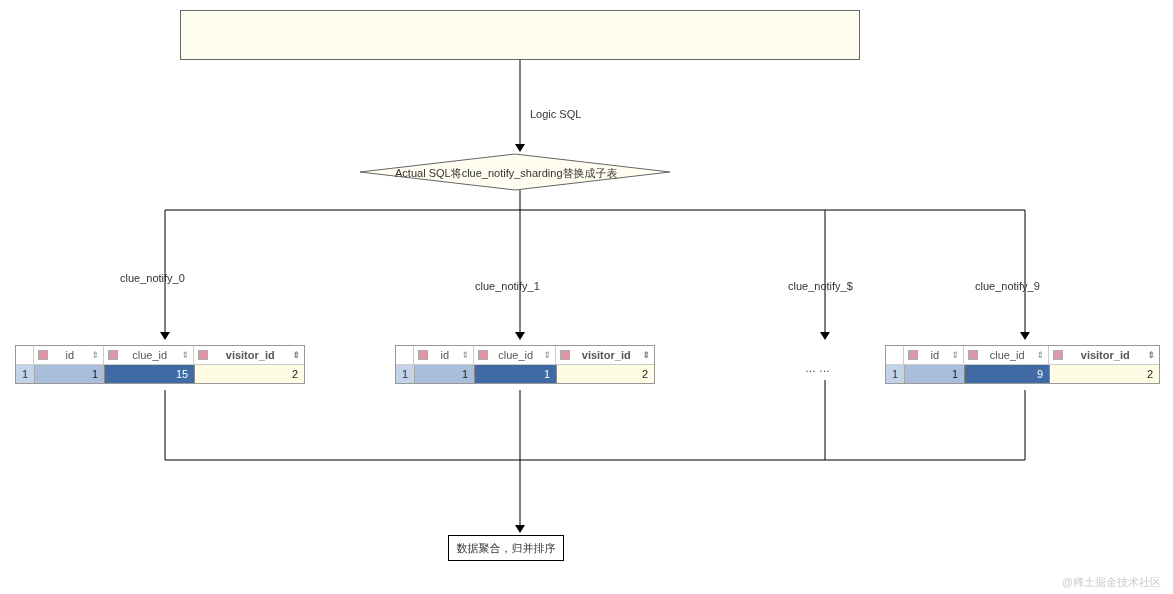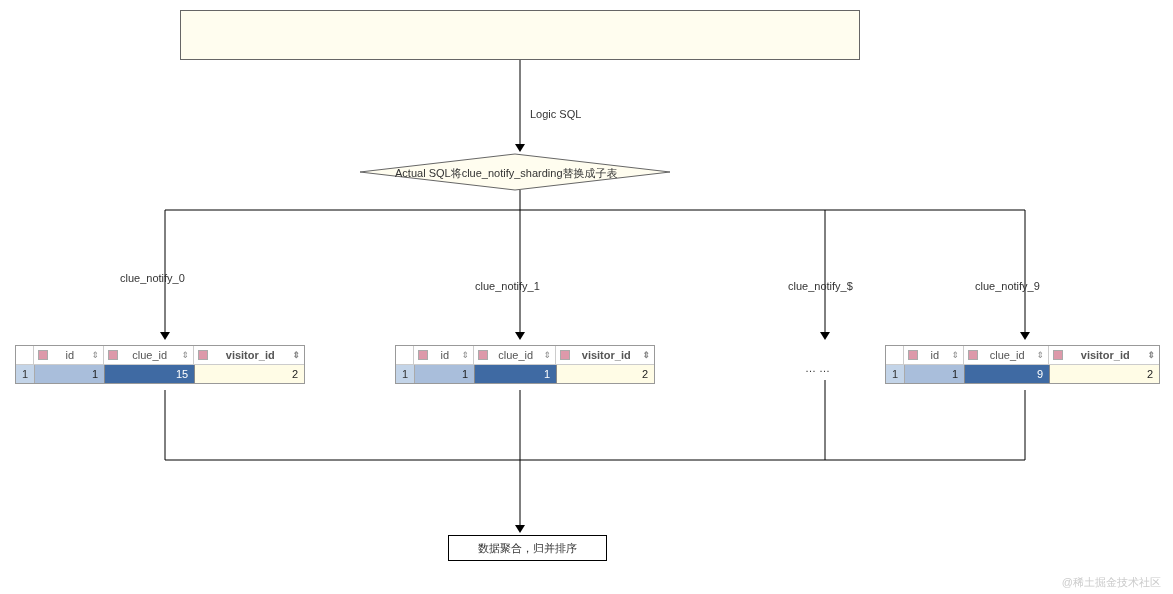--- a/index.html
+++ b/index.html
@@ -11,21 +11,21 @@
     .table-widget { position: absolute; border: 1px solid #999; }
     .table-header { display: flex; background: #fff; }
     .table-header .th { display: flex; align-items: center; justify-content: space-between; padding: 3px 4px; border-right: 1px solid #ccc; border-bottom: 1px solid #ccc; font-size: 11px; color: #555; gap: 2px; }
     .table-header .th:last-child { border-right: none; font-weight: bold; }
     .table-row { display: flex; }
     .rownum { background: #c3d4e8; text-align: center; padding: 3px 6px; font-size: 11px; min-width: 18px; border-right: 1px solid #aaa; }
     .cell-id { background: #a9bedb; color: #222; text-align: right; padding: 3px 6px; font-size: 11px; border-right: 1px solid #888; }
     .cell-clue { background: #3f6aa3; color: #fff; text-align: right; padding: 3px 6px; font-size: 11px; border-right: 1px solid #888; }
     .cell-visitor { background: #fffce6; color: #222; text-align: right; padding: 3px 6px; font-size: 11px; }
     .dots { position: absolute; font-size: 11px; color: #333; }
-    .final-box { position: absolute; left: 448px; top: 535px; width: 159px; height: 26px; background: #fff; border: 1px solid #000; display: flex; align-items: center; justify-content: center; font-size: 11px; }
+    .final-box { position: absolute; left: 448px; top: 535px; width: 116px; height: 26px; background: #fff; border: 1px solid #000; display: flex; align-items: center; justify-content: center; font-size: 11px; }
     .watermark { position: absolute; right: 12px; bottom: 4px; font-size: 11px; color: #ccc; }
     .col-icon { display: inline-block; width: 10px; height: 10px; background: linear-gradient(#d9a, #d9a); border: 1px solid #aaa; }
     .sort-icon { font-size: 9px; color: #888; }
     svg.lines { position: absolute; left: 0; top: 0; pointer-events: none; }
   </style>
 </head>
 <body>
 
 <div class="sql-box">
 </div>

